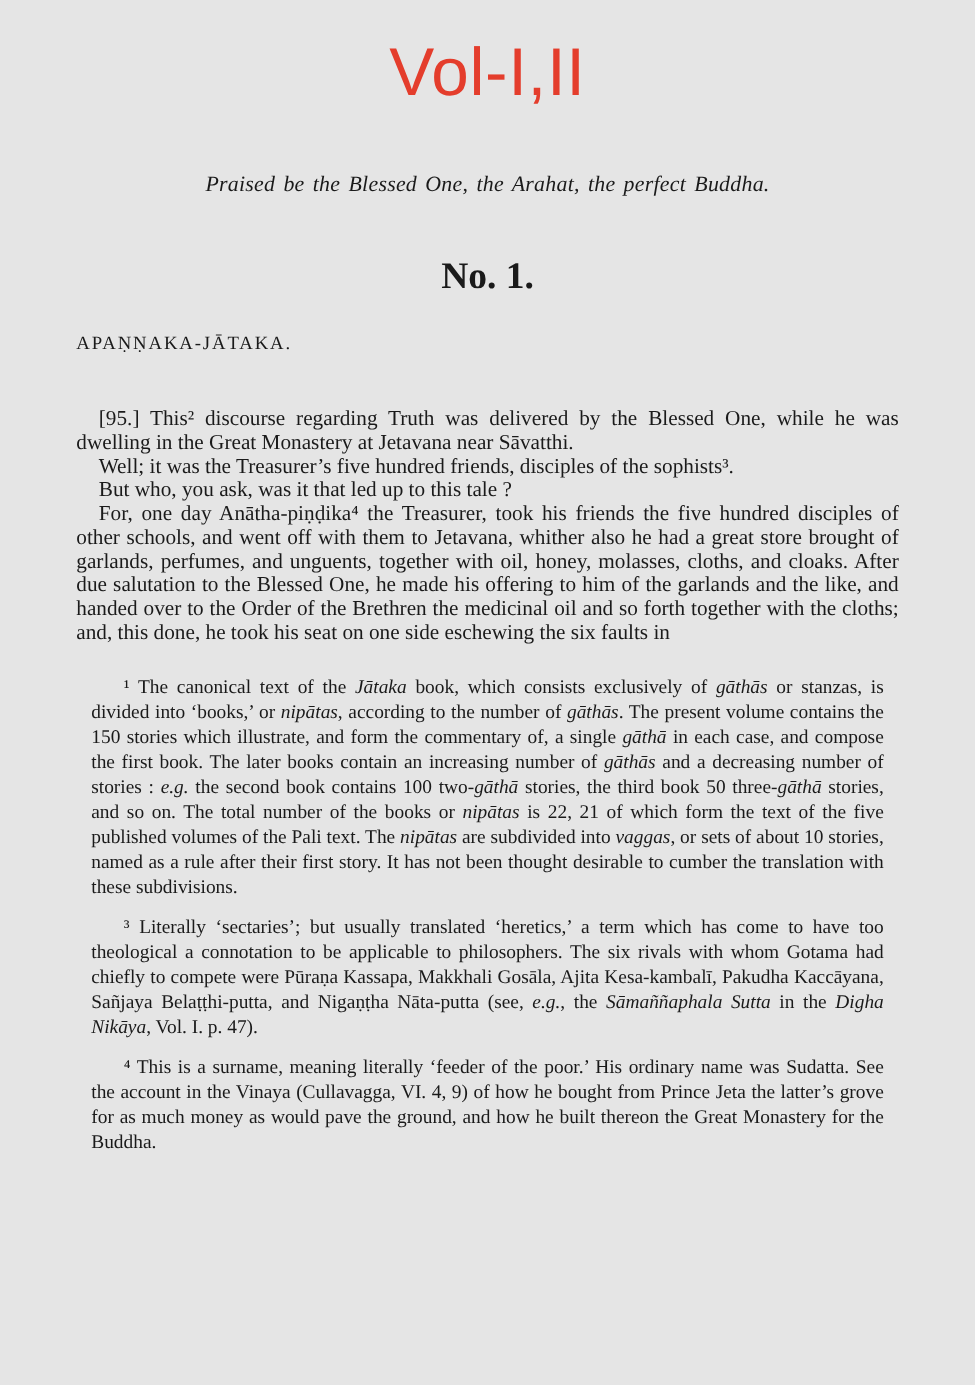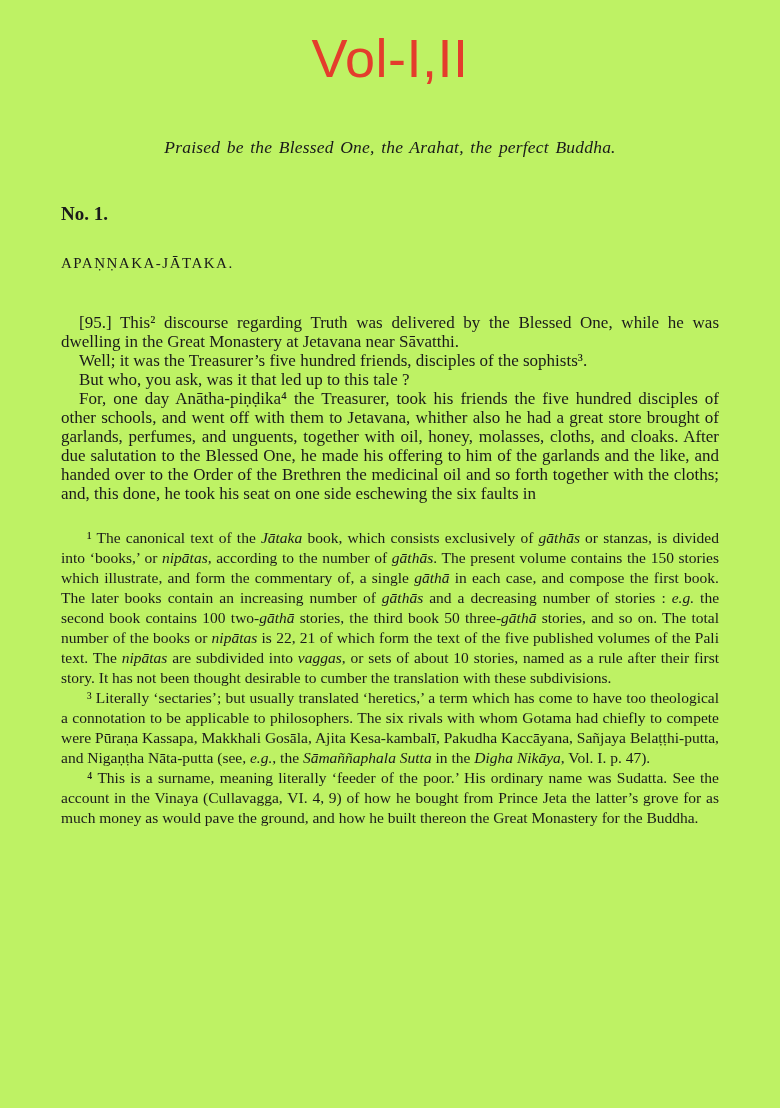--- a/index.html
+++ b/index.html
@@ -1,21 +1,21 @@
 <!DOCTYPE html>
 <html><head>
 <meta charset="utf-8">
 <style>
   html, body { margin: 0; padding: 0; background: #9a9a9a; }
   .page {
     position: relative;
     width: 780px;
     height: 1108px;
     margin: 0 auto;
-    background: #bef264;
+    background: #e5e5e5;
     color: #1a1a1a;
     font-family: "Liberation Serif", "DejaVu Serif", serif;
     overflow: hidden;
     box-sizing: border-box;
     padding: 30px 61px 16px 61px;
   }
   .volume-label {
     margin: 0;
     text-align: center;
     font-family: "Liberation Sans", "DejaVu Sans", sans-serif;
@@ -35,22 +35,23 @@
   .book-heading {
     margin: 94px 0 0 0;
     text-align: center;
     font-weight: 400;
     font-size: 21px;
     letter-spacing: 2px;
     line-height: 1.2;
   }
   .story-number {
     margin: 46px 0 0 0;
+    text-align: center;
     font-weight: 700;
-    font-size: 19px;
+    font-size: 30px;
     line-height: 1.1;
   }
   .story-title {
     margin: 30px 0 0 0;
     text-align: left;
     font-weight: 400;
     font-size: 15px;
     letter-spacing: 1.5px;
     line-height: 1.1;
   }
@@ -64,21 +65,21 @@
     margin: 0;
     text-indent: 18px;
   }
   .footnotes {
     margin-top: 25px;
     font-size: 15.5px;
     line-height: 20px;
     text-align: justify;
   }
   .footnotes p {
-    margin: 0;
+    margin: 12px;
     text-indent: 26px;
   }
 </style>
 </head>
 <body>
 
 <div class="page">
 
   <h1 class="volume-label" style="color: rgb(228, 61, 44);">Vol-I,II</h1>
 

